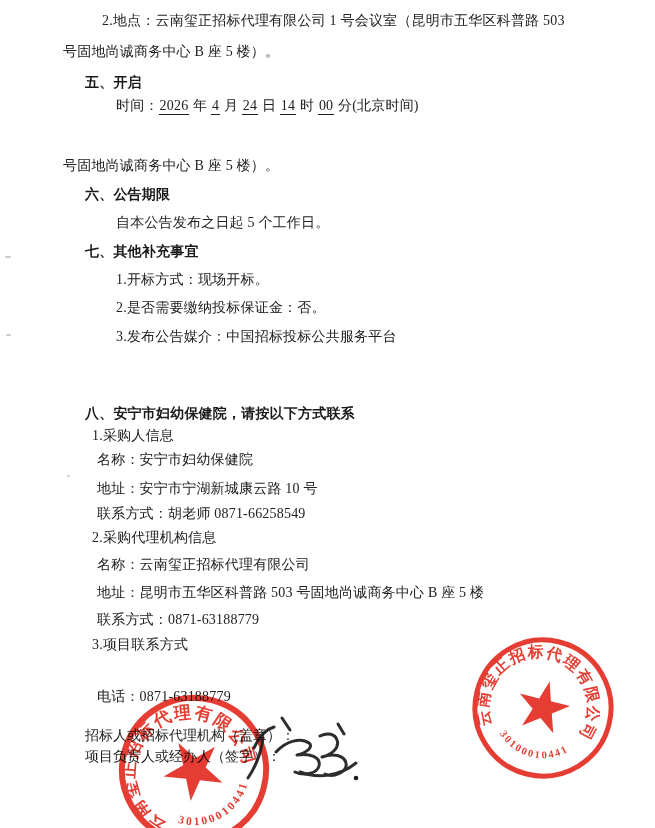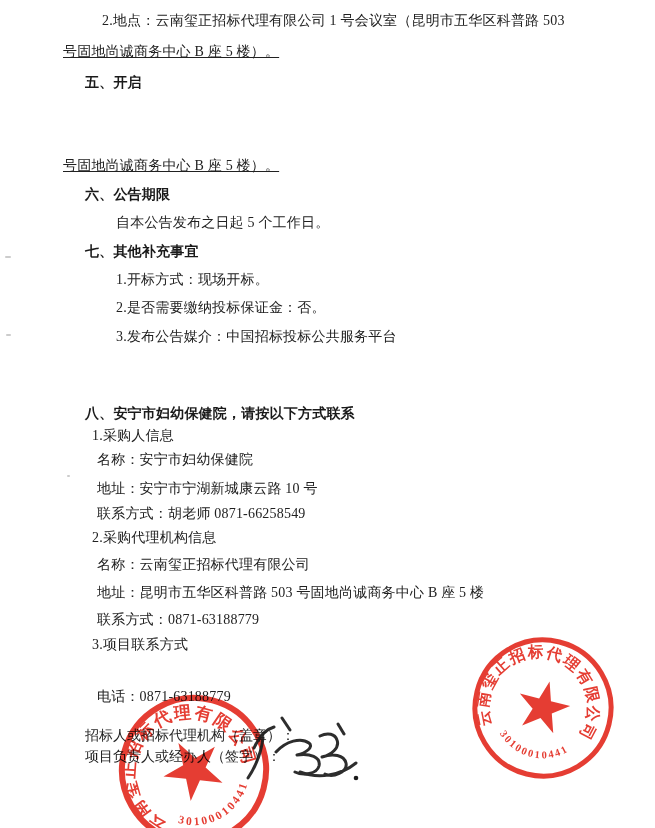--- a/index.html
+++ b/index.html
@@ -14,21 +14,21 @@
   .line{
     position:absolute;
     margin:0;
     white-space:nowrap;
     font-size:14px;
     line-height:20px;
     letter-spacing:0.2px;
     color:#212121;
     text-align:center;
   }
-  .k-flush{left:63px;text-decoration:underline;}
+  .k-flush{left:63px;}
   .k-head{left:85px;font-weight:bold;color:#1a1a1a;}
   .k-num{left:102px;}
   .k-body{left:116px;}
   .k-contact{left:97px;}
   .k-cnum{left:92px;}
   .u{border-bottom:1.2px solid #212121;padding:0 1px 1px 1px;}
   .footer-line{
     position:absolute;left:85px;margin:0;
     font-size:14px;line-height:18px;white-space:nowrap;color:#1f1f1f;
   }
@@ -39,20 +39,21 @@
 </style>
 </head>
 <body>
 
 <div id="page">
 
   <p class="line k-num" style="top:11px">2.地点：云南玺正招标代理有限公司 1 号会议室（昆明市五华区科普路 503</p>
   <p class="line k-flush" style="top:42px">号固地尚诚商务中心 B 座 5 楼）。</p>
   <p class="line k-head" style="top:73px">五、开启</p>
 
+  <p class="line k-body" style="top:96px"><span>时间：</span><span class="u">2026</span><span> 年 </span><span class="u">4</span><span> 月 </span><span class="u">24</span><span> 日 </span><span class="u">14</span><span> 时 </span><span class="u">00</span><span> 分(北京时间)</span></p>
 
   <p class="line k-flush" style="top:156px">号固地尚诚商务中心 B 座 5 楼）。</p>
   <p class="line k-head" style="top:185px">六、公告期限</p>
   <p class="line k-body" style="top:213px">自本公告发布之日起 5 个工作日。</p>
   <p class="line k-head" style="top:242px">七、其他补充事宜</p>
   <p class="line k-body" style="top:270px">1.开标方式：现场开标。</p>
   <p class="line k-body" style="top:298px">2.是否需要缴纳投标保证金：否。</p>
   <p class="line k-body" style="top:327px">3.发布公告媒介：中国招标投标公共服务平台</p>
   <p class="line k-head" style="top:404px">八、安宁市妇幼保健院，请按以下方式联系</p>
   <p class="line k-cnum" style="top:426px">1.采购人信息</p>

